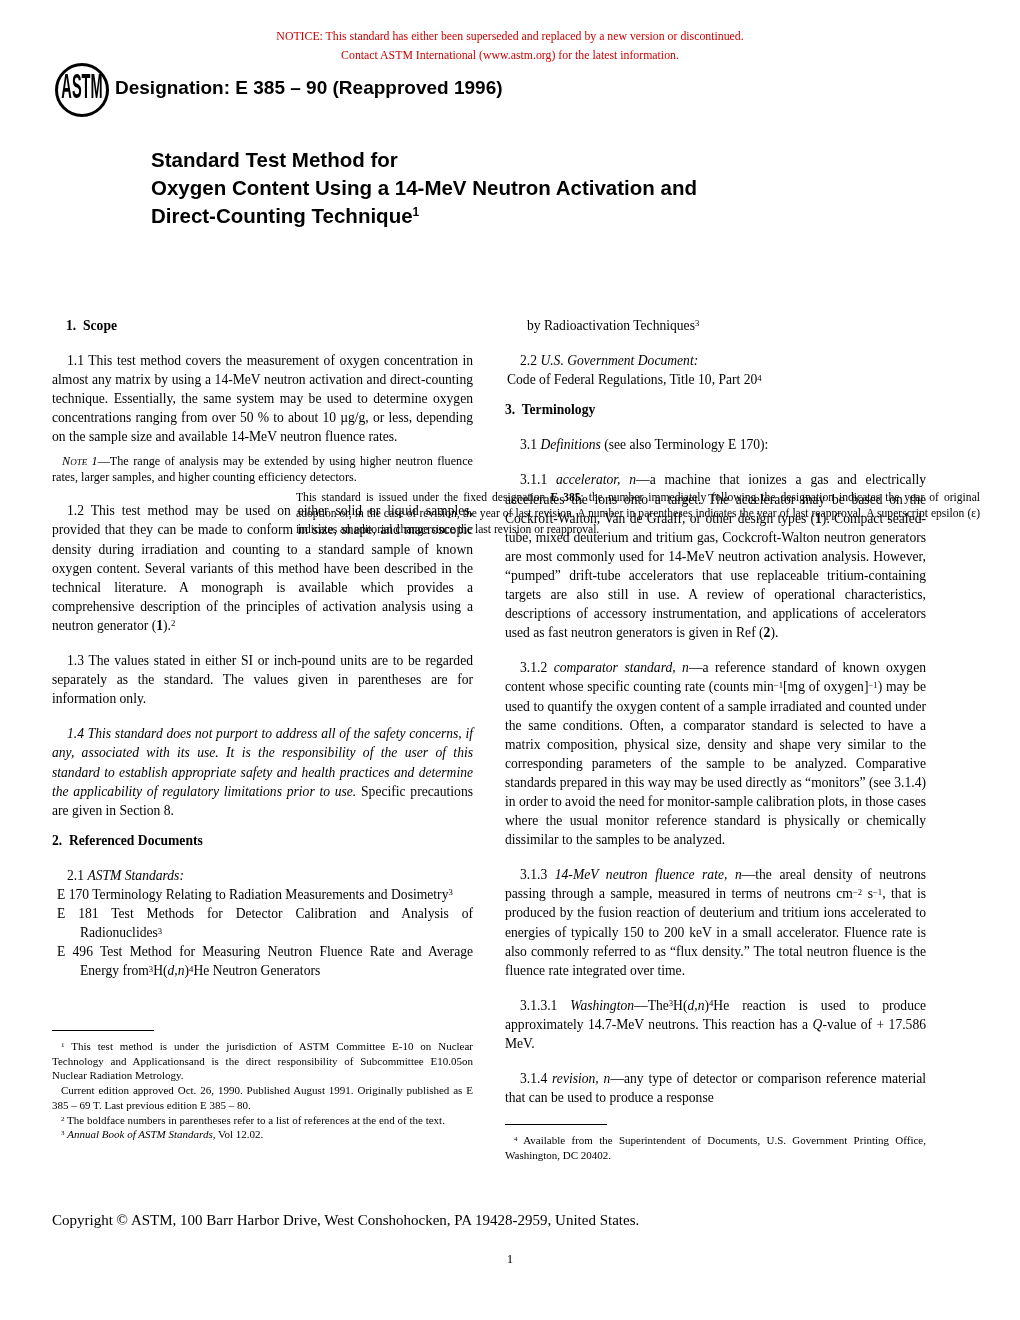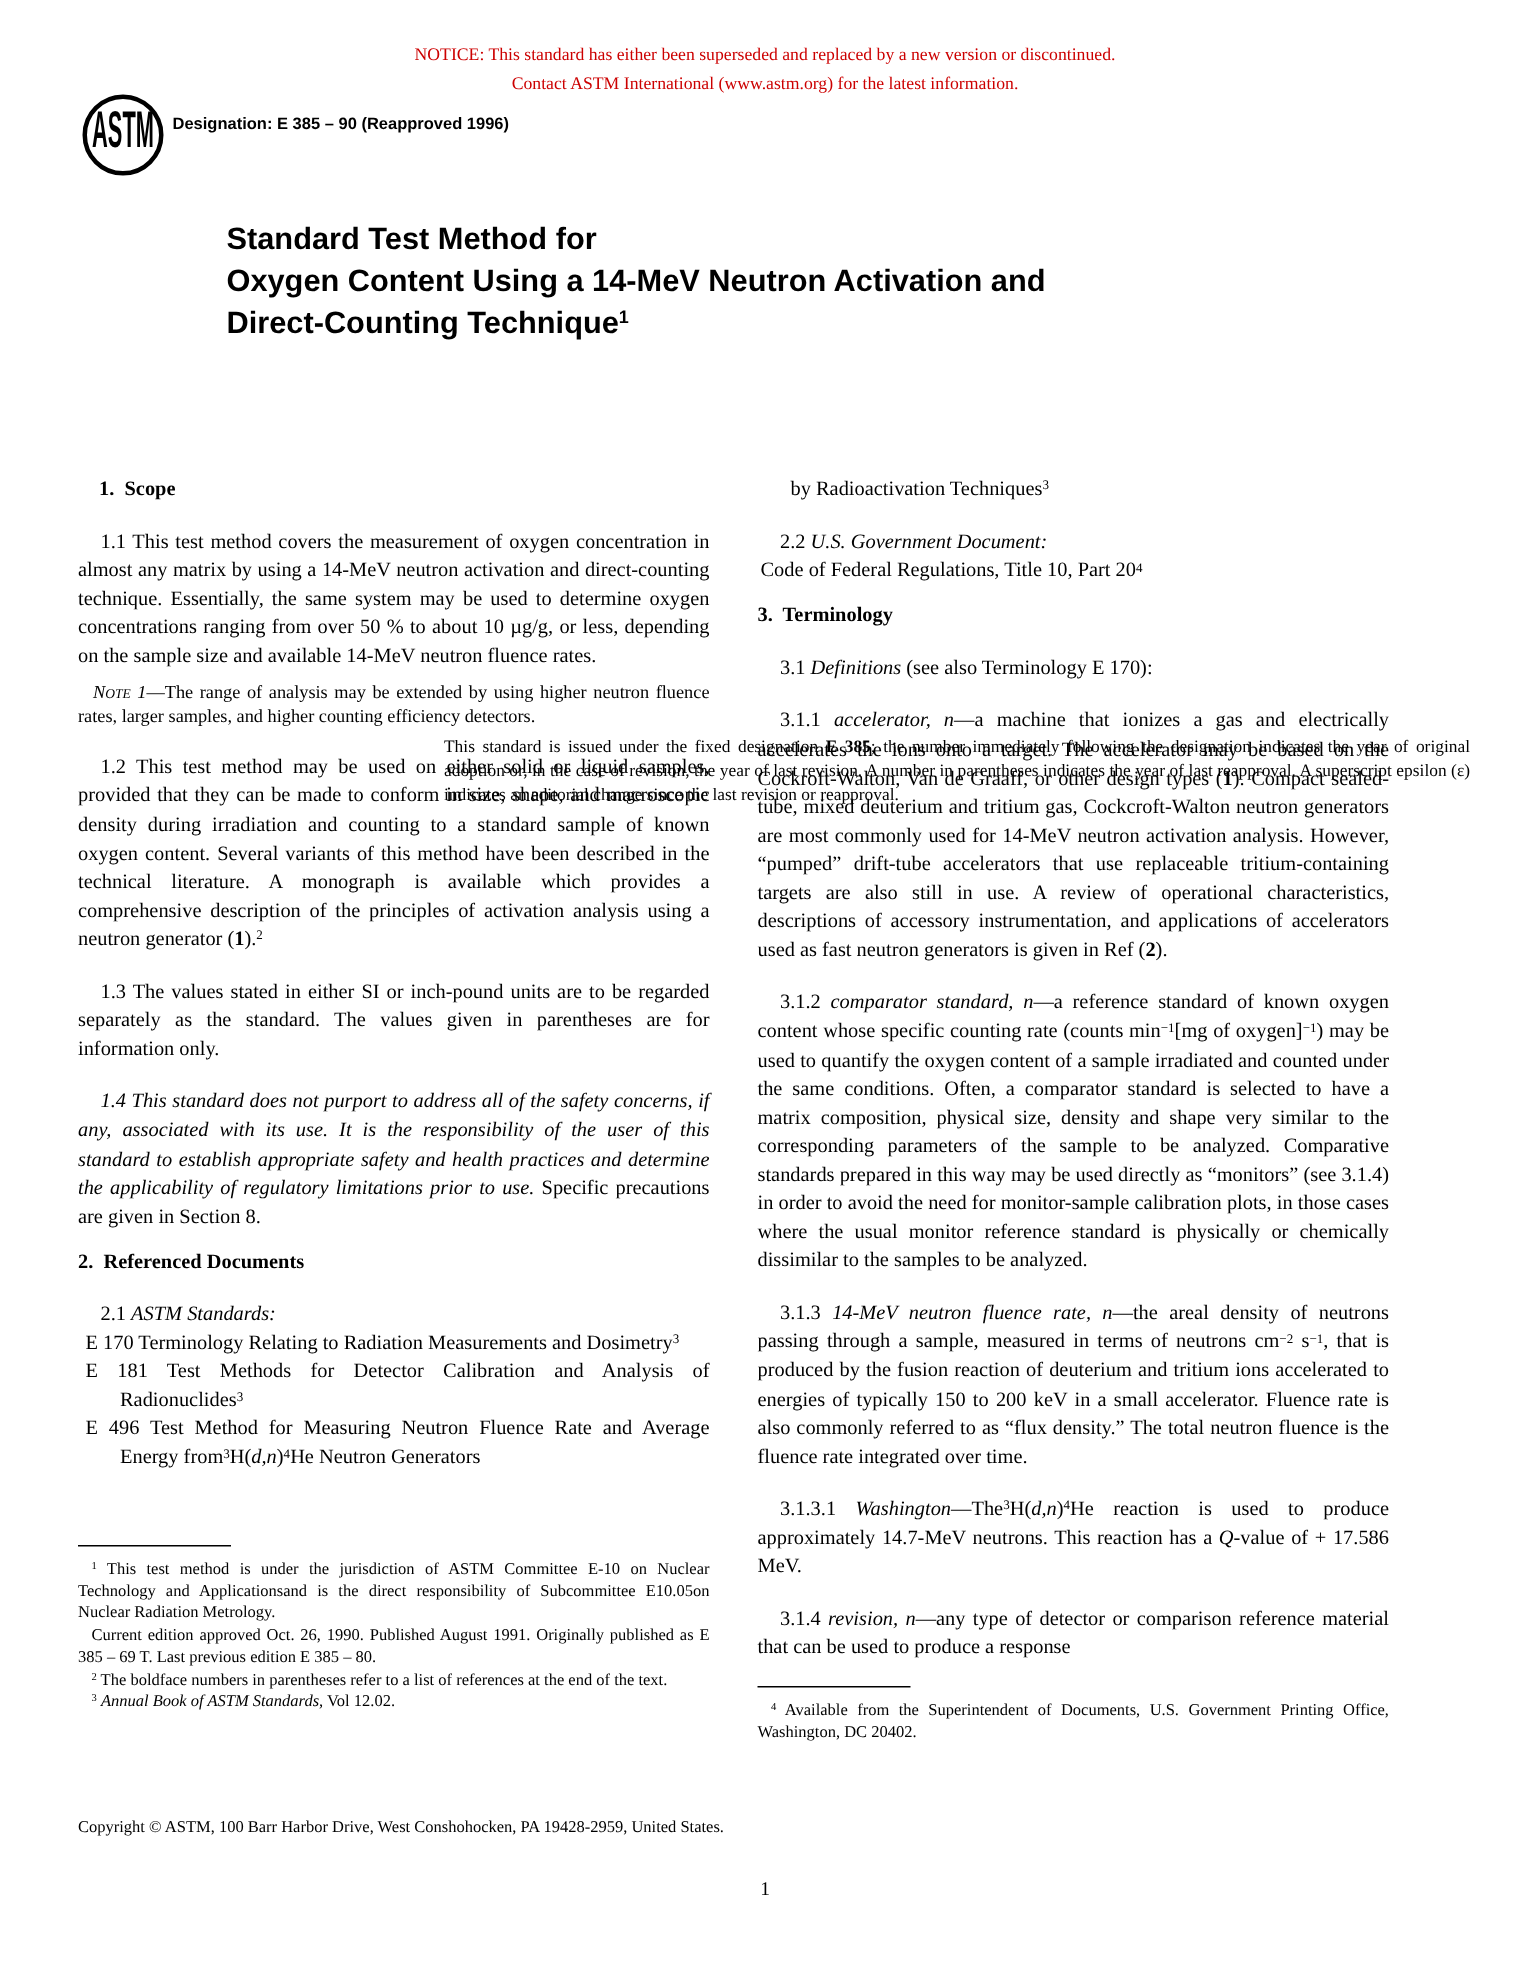--- a/index.html
+++ b/index.html
@@ -11,21 +11,21 @@
   }
   .notice{
     position:absolute;top:27px;left:0;width:1020px;
     text-align:center;color:#cc0000;
     font-size:11.8px;line-height:18.5px;
   }
   .logo{position:absolute;left:53px;top:61px;}
   .designation{
     position:absolute;left:115px;top:77px;
     font-family:"Liberation Sans", sans-serif;
-    font-weight:bold;font-size:11px;
+    font-weight:bold;font-size:19px;
   }
   .doc-title{
     position:absolute;left:151px;top:146px;width:760px;
     font-family:Liberation Sans, sans-serif;
     font-weight:bold;font-size:20.5px;line-height:28px;
   }
   .doc-title sup{font-size:12px;top:-0.55em;}
   .issue{
     position:absolute;left:148px;top:245px;width:684px;
     font-size:11.6px;line-height:16px;text-align:justify;
@@ -47,21 +47,21 @@
   .fnblock{
     position:absolute;width:421px;
     font-size:11px;line-height:14.7px;text-align:justify;
   }
   .fn-left{left:52px;top:1030px;}
   .fn-right{left:505px;top:1124px;}
   .fn-rule{width:102px;border-top:1.3px solid #000;margin-bottom:8px;}
   .blk.fn{text-indent:9px;}
   .copyright{
     position:absolute;left:52px;top:1212px;width:760px;
-    font-size:11px;
+    font-size:15px;
   }
   .pageno{
     position:absolute;top:1251px;left:0;width:1020px;
     text-align:center;font-size:13px;
   }
   sup{font-size:0.64em;line-height:0;position:relative;top:-0.42em;vertical-align:baseline;}
   .i{font-style:italic;}
   .b{font-weight:bold;}
   .sc{font-variant:small-caps;font-style:italic;}
 </style>

